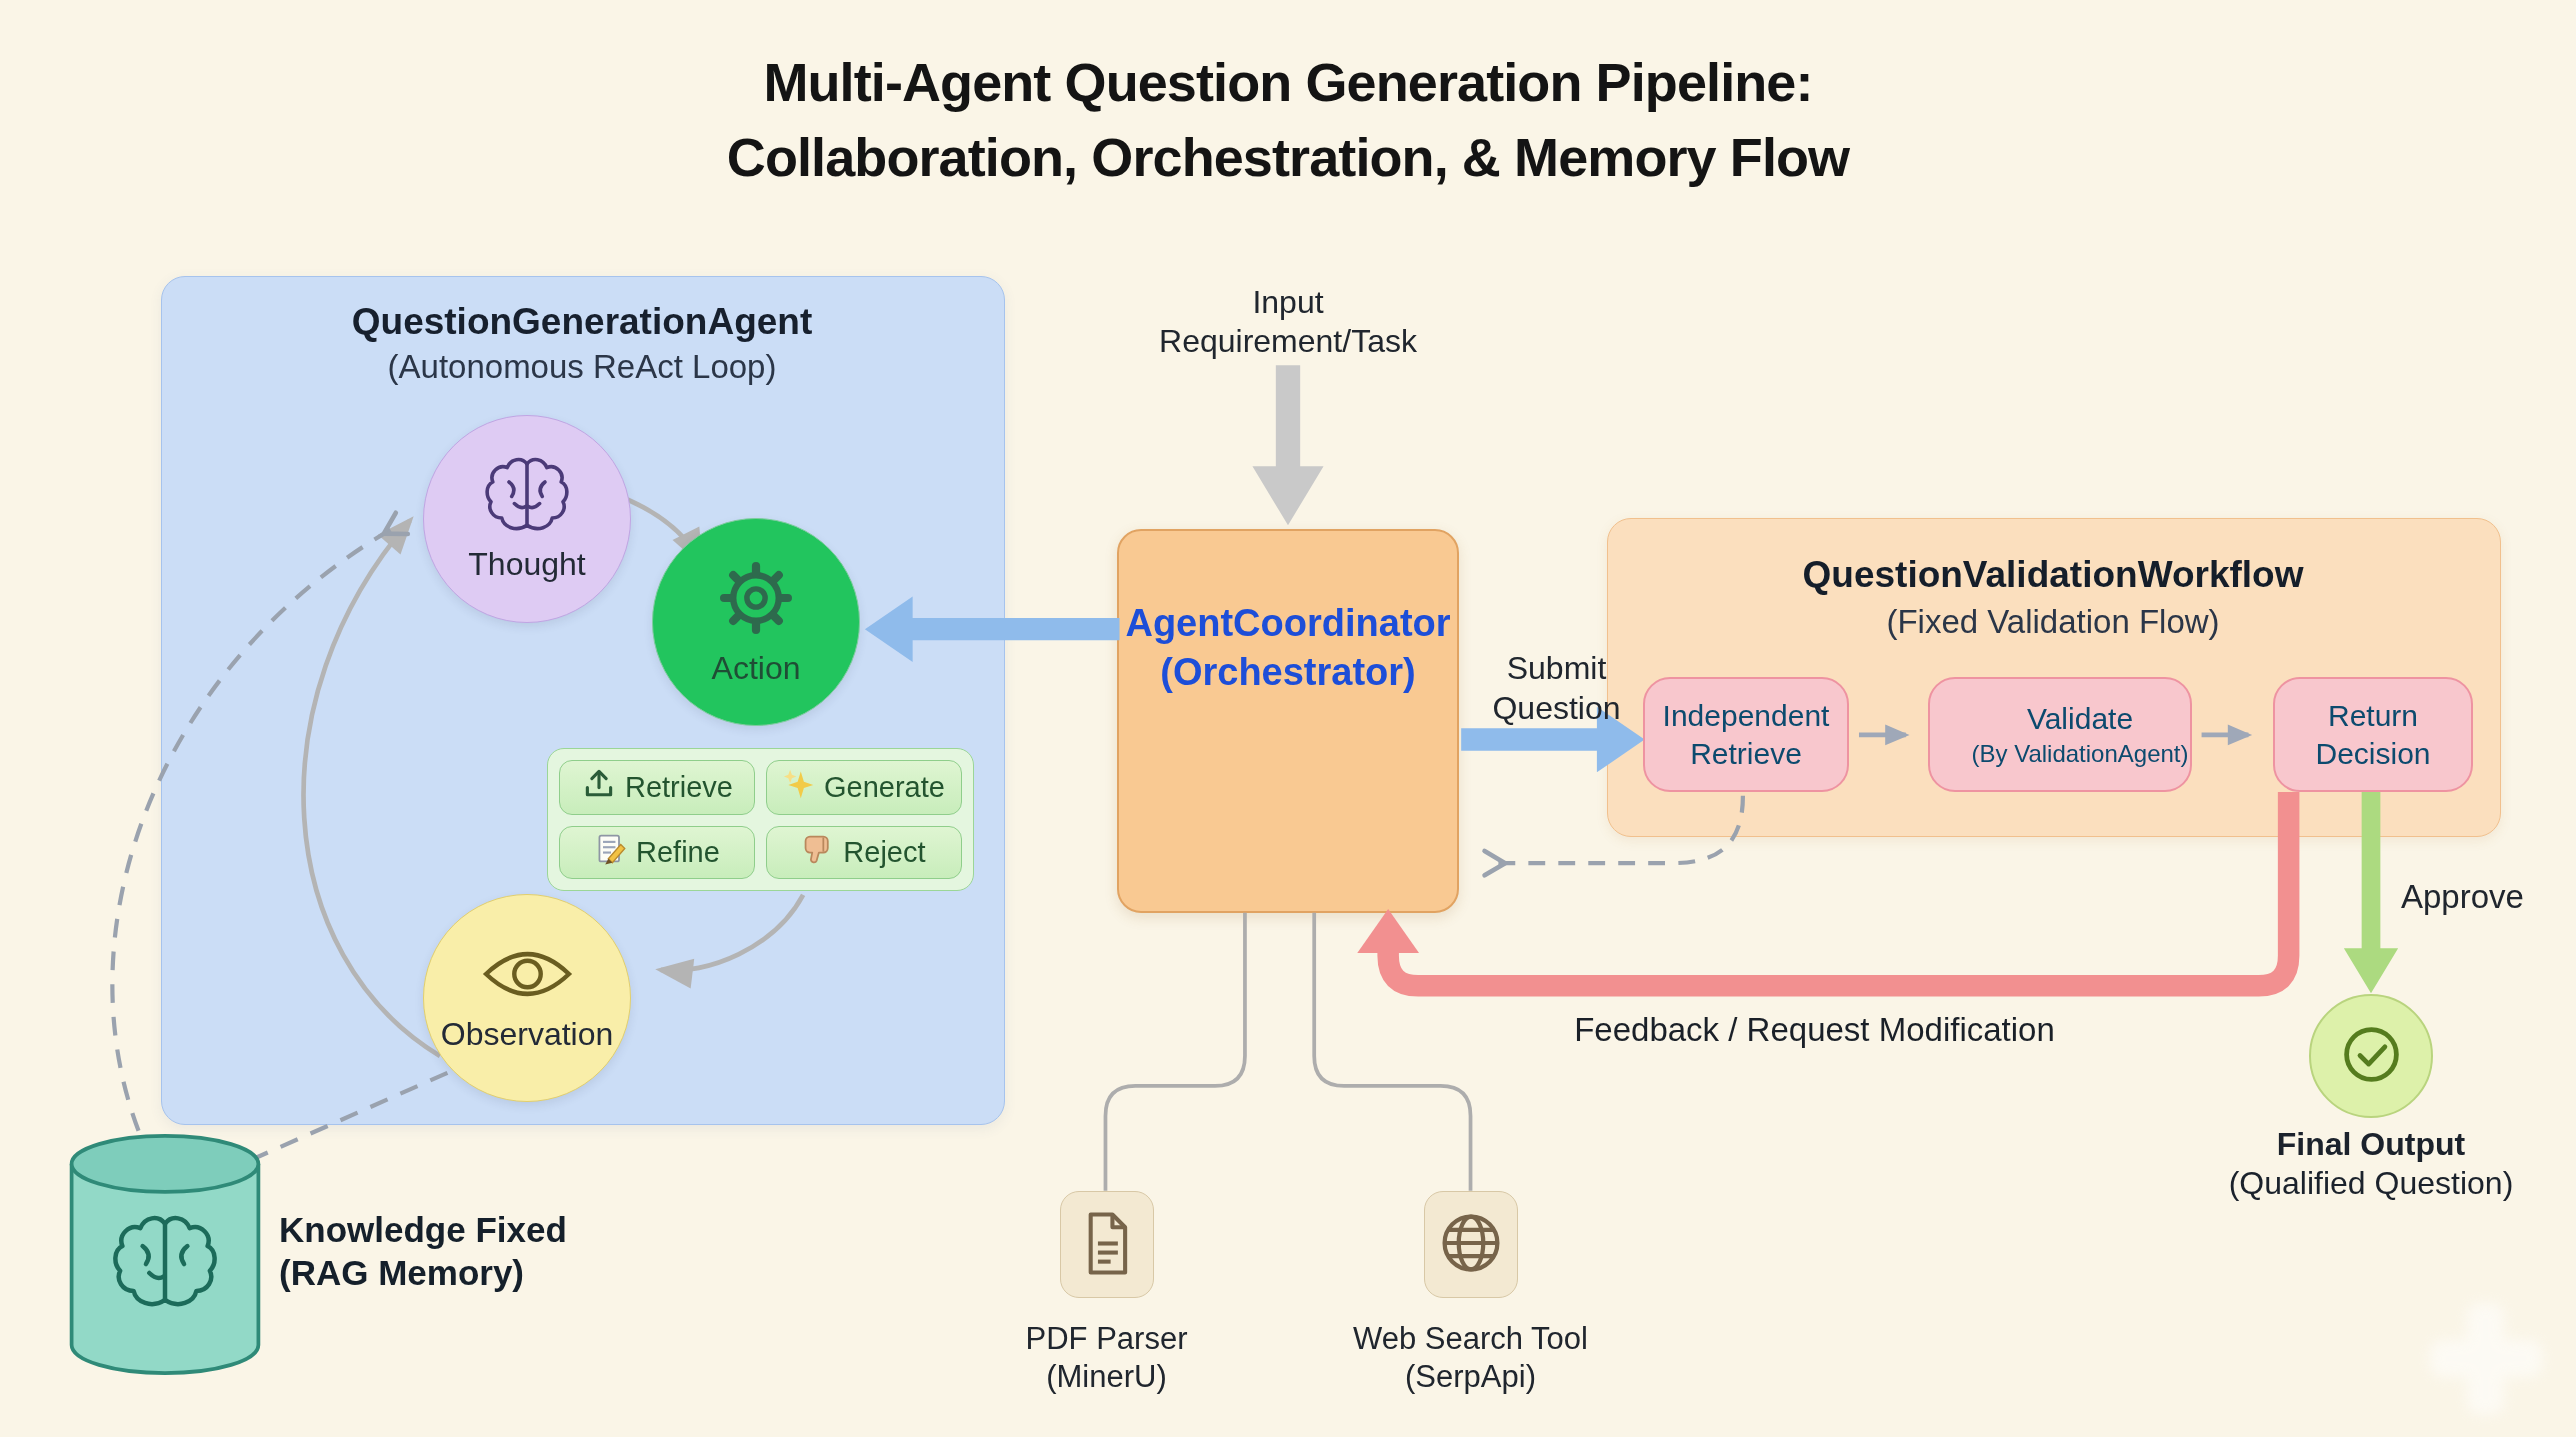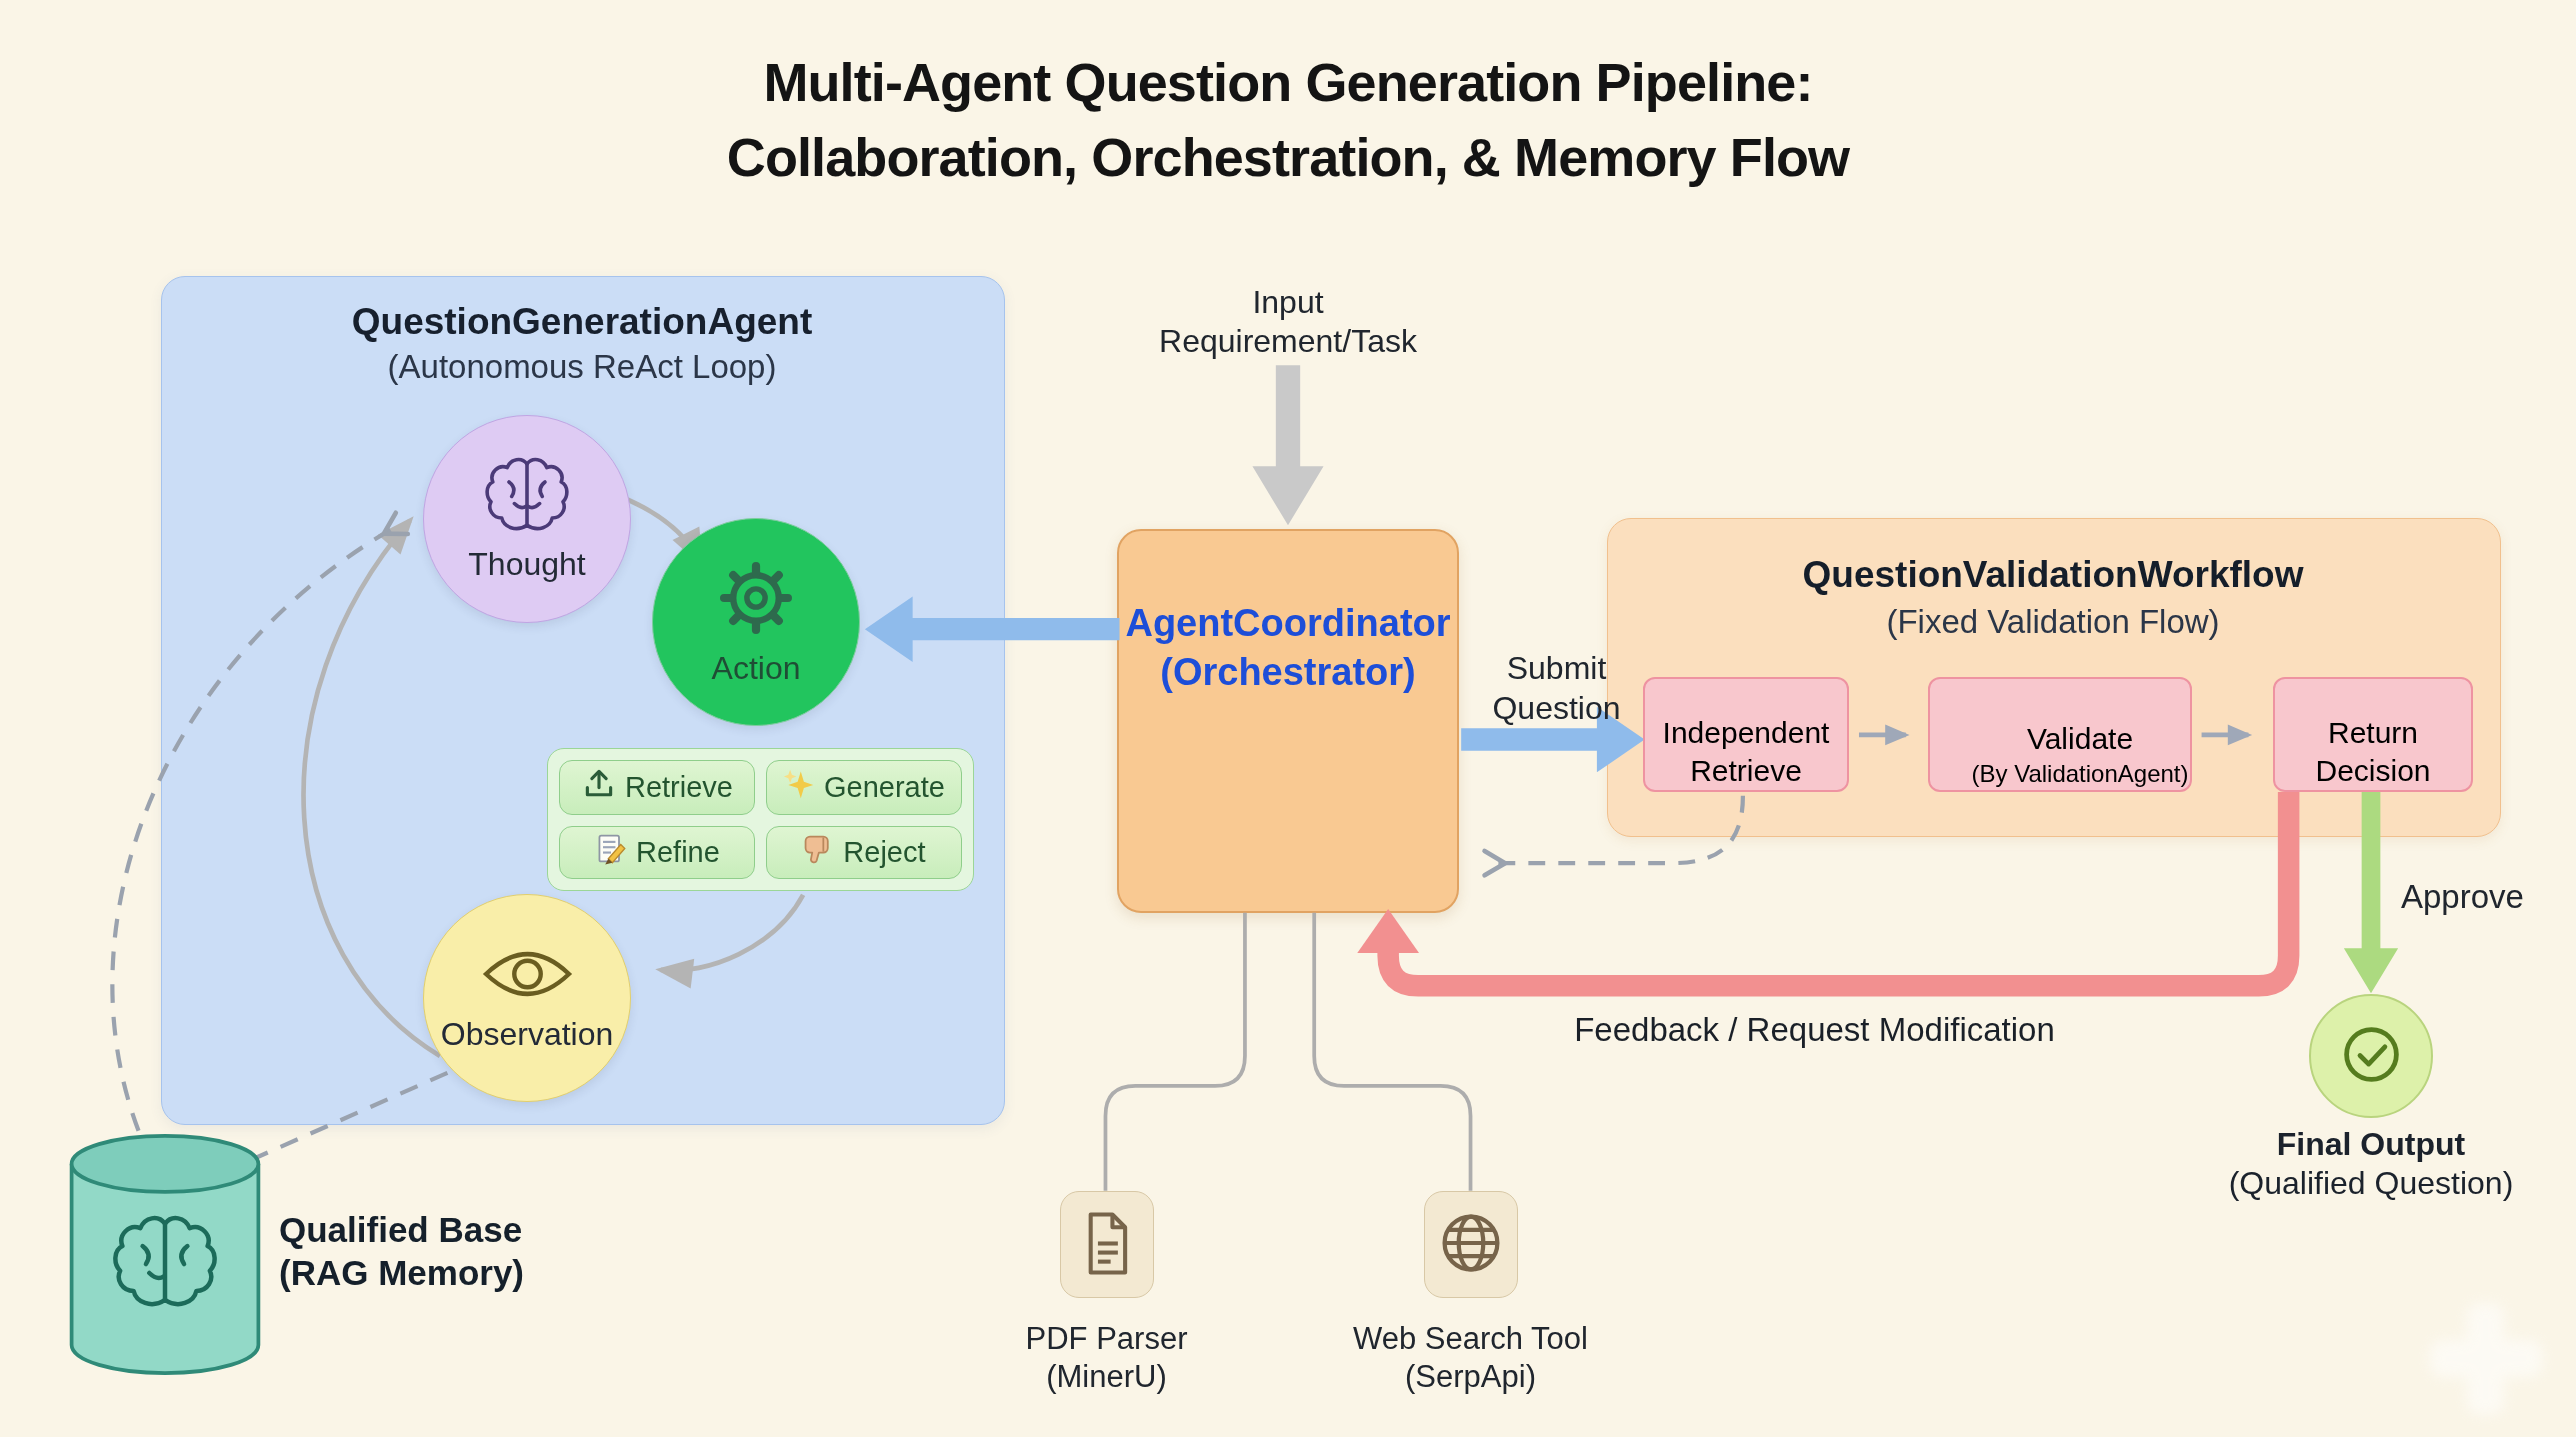--- a/index.html
+++ b/index.html
@@ -68,24 +68,24 @@
   .validation{
     left:1607px;top:518px;width:892px;height:317px;
     background:#FBDFBE;border:1.9px solid #F1C08D;border-radius:24px;
     box-shadow:0 3.7px 11.2px rgba(180,120,50,0.10);
   }
   .valid-title{left:1607px;top:554px;width:892px;font-size:37px;font-weight:700;color:#151E2A;}
   .valid-sub{left:1607px;top:603px;width:892px;font-size:33px;font-weight:400;color:#2B3648;}
 
   .pink-box{
     top:677px;height:115px;
-    background:#F8C7CD;border:2.8px solid #EE93A1;border-radius:12px;
+    background:#F8C7CD;border:2.8px solid #EE93A1;border-radius:27px;
     box-sizing:border-box;
-    display:flex;flex-direction:column;align-items:center;justify-content:flex-end;
-    color:#000000;font-weight:500;
+    display:flex;flex-direction:column;align-items:center;justify-content:center;
+    color:#0c4a6e;font-weight:500;
   }
   .pink-l1,.pink-l2{font-size:30px;line-height:38px;}
   .pink-small{font-size:24px;line-height:32px;}
 
   .approve-label{left:2401px;top:878px;width:206px;font-size:33px;font-weight:500;color:#20262E;}
 
   .final-circle{
     left:2309px;top:994px;width:124px;height:124px;border-radius:50%;
     background:#DDF1AA;border:2.8px solid #B9D47E;box-sizing:border-box;
     display:flex;align-items:center;justify-content:center;
@@ -279,21 +279,21 @@
           <path d="M50,78 C38,86 24,80 22,70 C12,70 6,60 10,52 C4,46 4,34 12,30 C8,20 18,10 28,14 C32,4 44,2 50,10 C56,2 68,4 72,14 C82,10 92,20 88,30 C96,34 96,46 90,52 C94,60 88,70 78,70 C76,80 62,86 50,78 Z"></path>
           <path d="M50,10 L50,78"></path>
           <path d="M30,30 q9,7 3,16"></path>
           <path d="M70,30 q-9,7 -3,16"></path>
           <path d="M36,54 q7,7 13,3"></path>
         </g>
       </g>
     </svg>
   </div>
   <div class="abs kb-labels z3">
-    <div class="kb-t1">Qualified Base</div>
+    <div class="kb-t1">Knowledge Fixed</div>
     <div class="kb-t1">(RAG Memory)</div>
   </div>
 
   <div class="abs input-label center-text z3">
     <div>Input</div>
     <div>Requirement/Task</div>
   </div>
 
   <div class="abs coord-title center-text z3">
     <div>AgentCoordinator</div>

